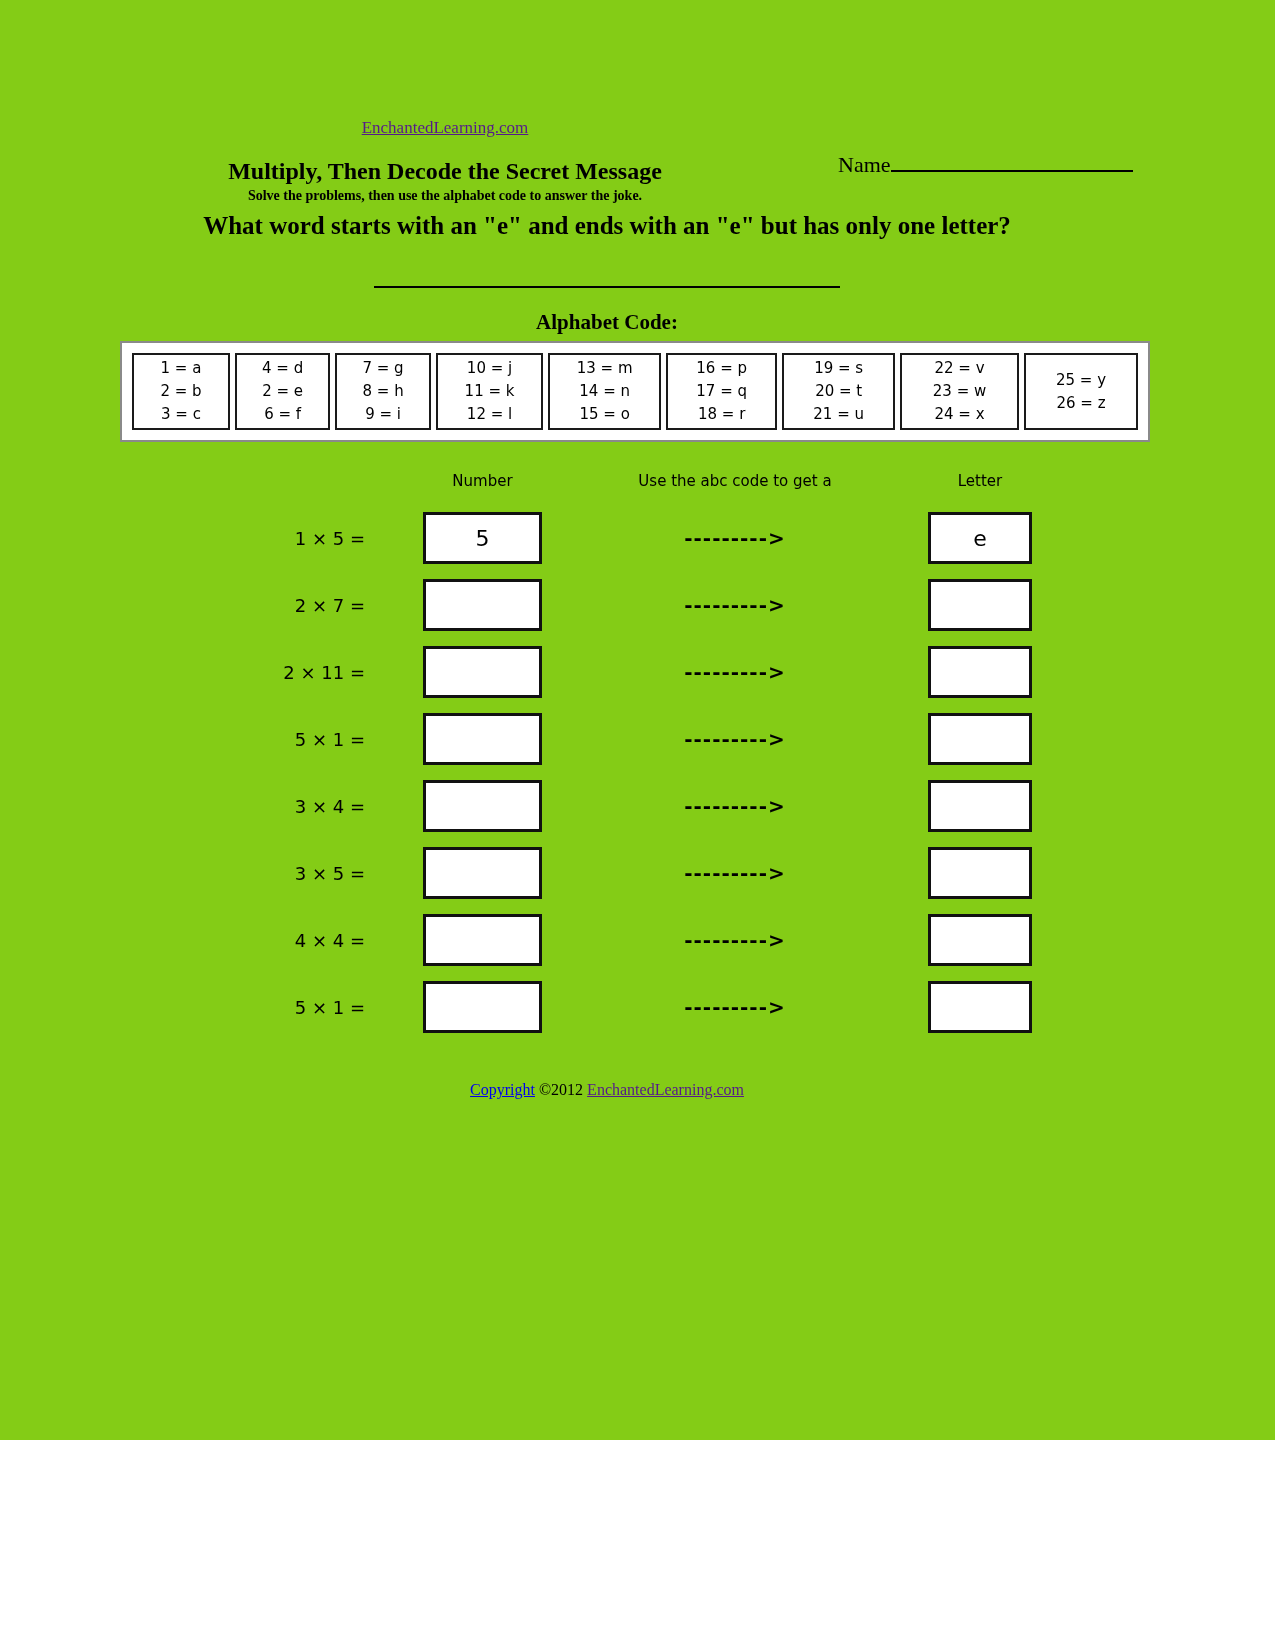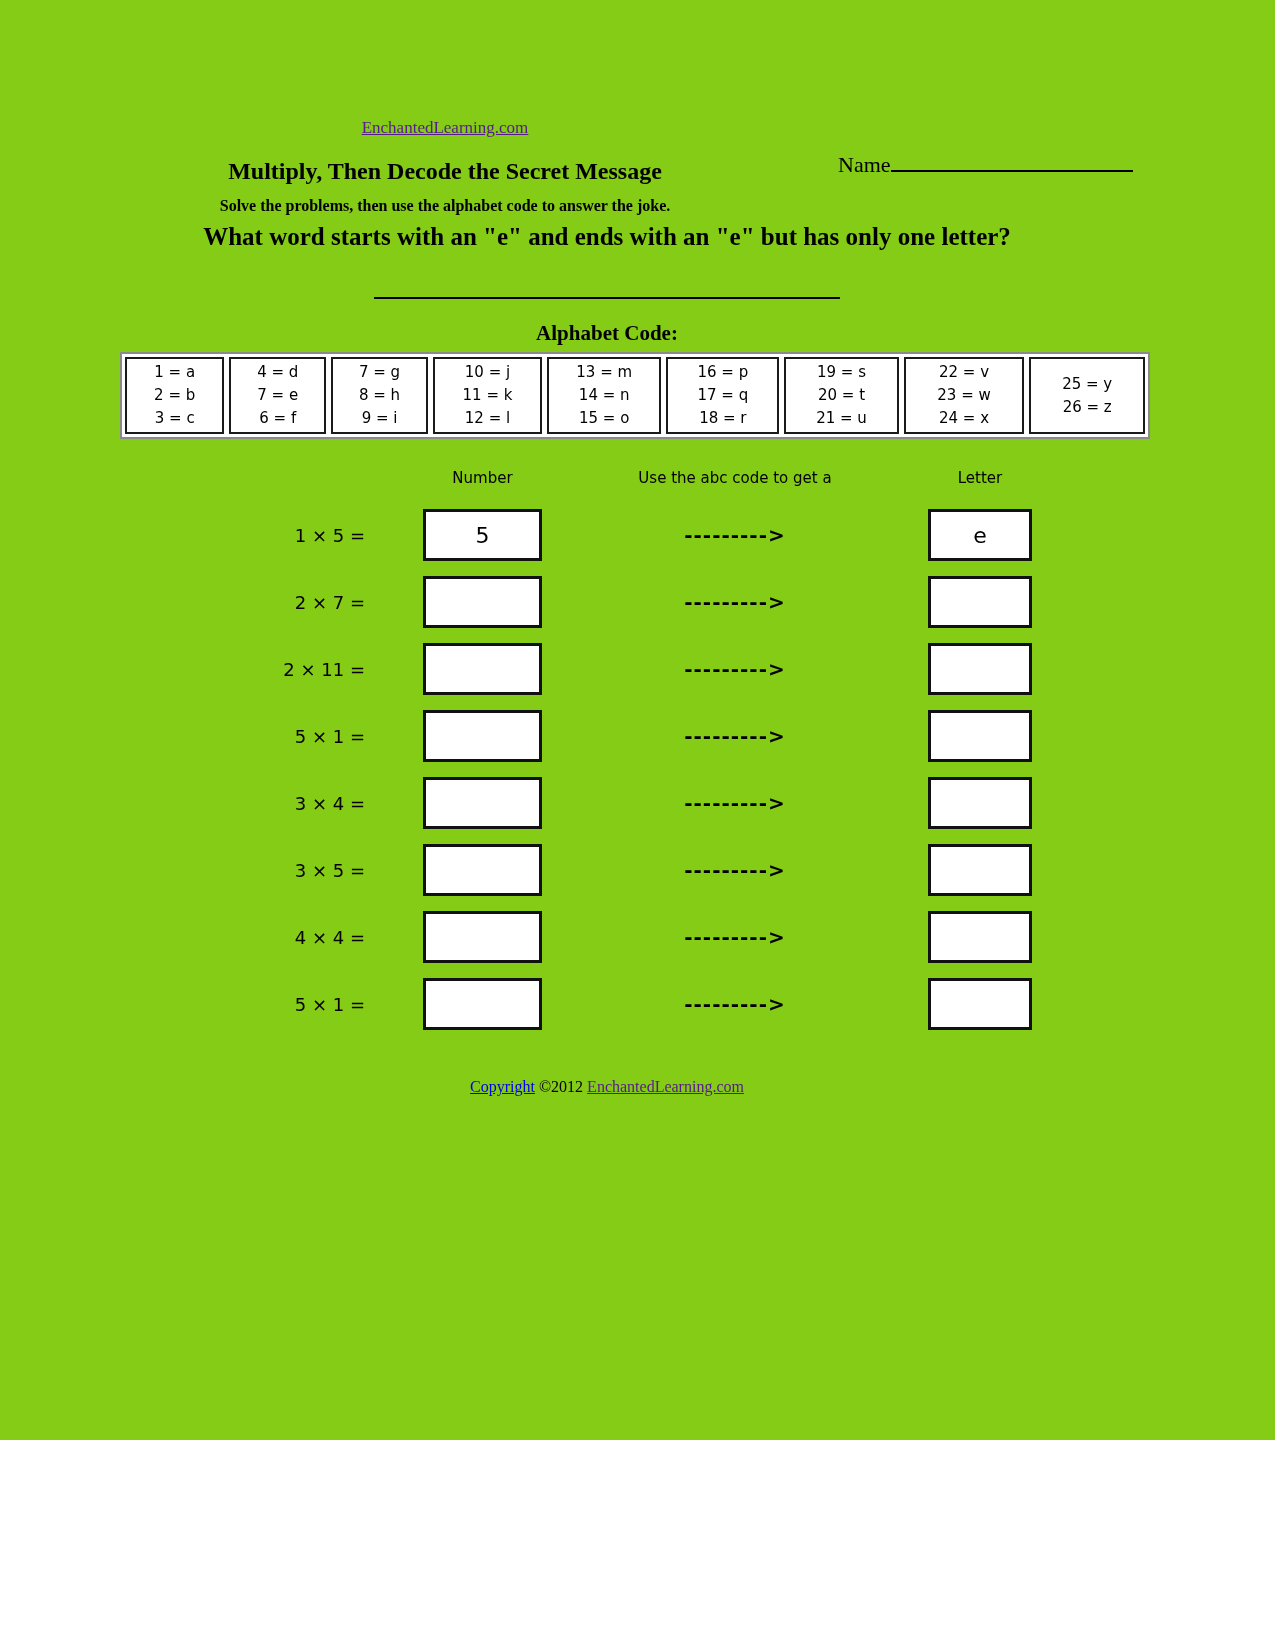--- a/index.html
+++ b/index.html
@@ -3,31 +3,31 @@
 <meta charset="utf-8">
 <style>
   html,body{margin:0;padding:0;background:#ffffff;}
   .page{position:relative;width:1275px;height:1440px;background:#84cc16;color:#000;overflow:hidden;}
   .serif{font-family:"Liberation Serif", serif;}
   .comic{font-family:"DejaVu Sans", sans-serif;}
 
   .header-left{width:890px;text-align:center;padding-top:118px;}
   .site-link{font-size:17px;color:#551A8B;text-decoration:underline;display:inline-block;}
   .main-title{font-size:24px;font-weight:bold;margin-top:20px;}
-  .instructions{font-size:16px;font-weight:bold;margin-top:12px;text-align:center;}
+  .instructions{font-size:14px;font-weight:bold;margin-top:3px;text-align:center;}
 
   .name-block{position:absolute;left:838px;top:150px;font-size:22px;}
   .name-line{display:inline-block;width:242px;border-bottom:2px solid #000;height:20px;}
 
   .centerwrap{width:1214px;text-align:center;}
   .joke-question{font-size:25px;font-weight:bold;margin-top:8px;}
   .answer-line{width:466px;height:0;border-bottom:2px solid #000;margin:46px auto 0 auto;}
   .alpha-heading{font-size:21px;font-weight:bold;margin-top:22px;}
 
-  .alpha-table{margin:6px 0 0 120px;width:1030px;border:2px solid #8a8a8a;display:flex;gap:5px;padding:3px;box-sizing:border-box;background:#fff;}
+  .alpha-table{margin:6px 0 0 120px;width:1030px;border:2px solid #8a8a8a;display:flex;gap:5px;padding:10px;box-sizing:border-box;background:#fff;}
   .acell{border:2px solid #1a1a1a;display:flex;flex-direction:column;justify-content:center;text-align:center;font-size:15px;line-height:23px;padding:2px 0;min-height:66px;}
 
   .headers-row{display:flex;margin-top:30px;font-size:15px;font-weight:normal;}
   .h-spacer{width:423px;}
   .h-number{width:119px;text-align:center;}
   .h-code{width:386px;text-align:center;}
   .h-letter{width:104px;text-align:center;}
 
   .rows{margin-top:22px;}
   .prow{display:flex;align-items:center;height:52px;margin-bottom:15px;}
@@ -63,21 +63,21 @@
   </div>
 
   <div class="alpha-table comic">
     <div class="acell" style="flex:147">
       <div>1 = a</div>
       <div>2 = b</div>
       <div>3 = c</div>
     </div>
     <div class="acell" style="flex:143">
       <div>4 = d</div>
-      <div>7 = e</div>
+      <div>2 = e</div>
       <div>6 = f</div>
     </div>
     <div class="acell" style="flex:143">
       <div>7 = g</div>
       <div>8 = h</div>
       <div>9 = i</div>
     </div>
     <div class="acell" style="flex:162">
       <div>10 = j</div>
       <div>11 = k</div>

